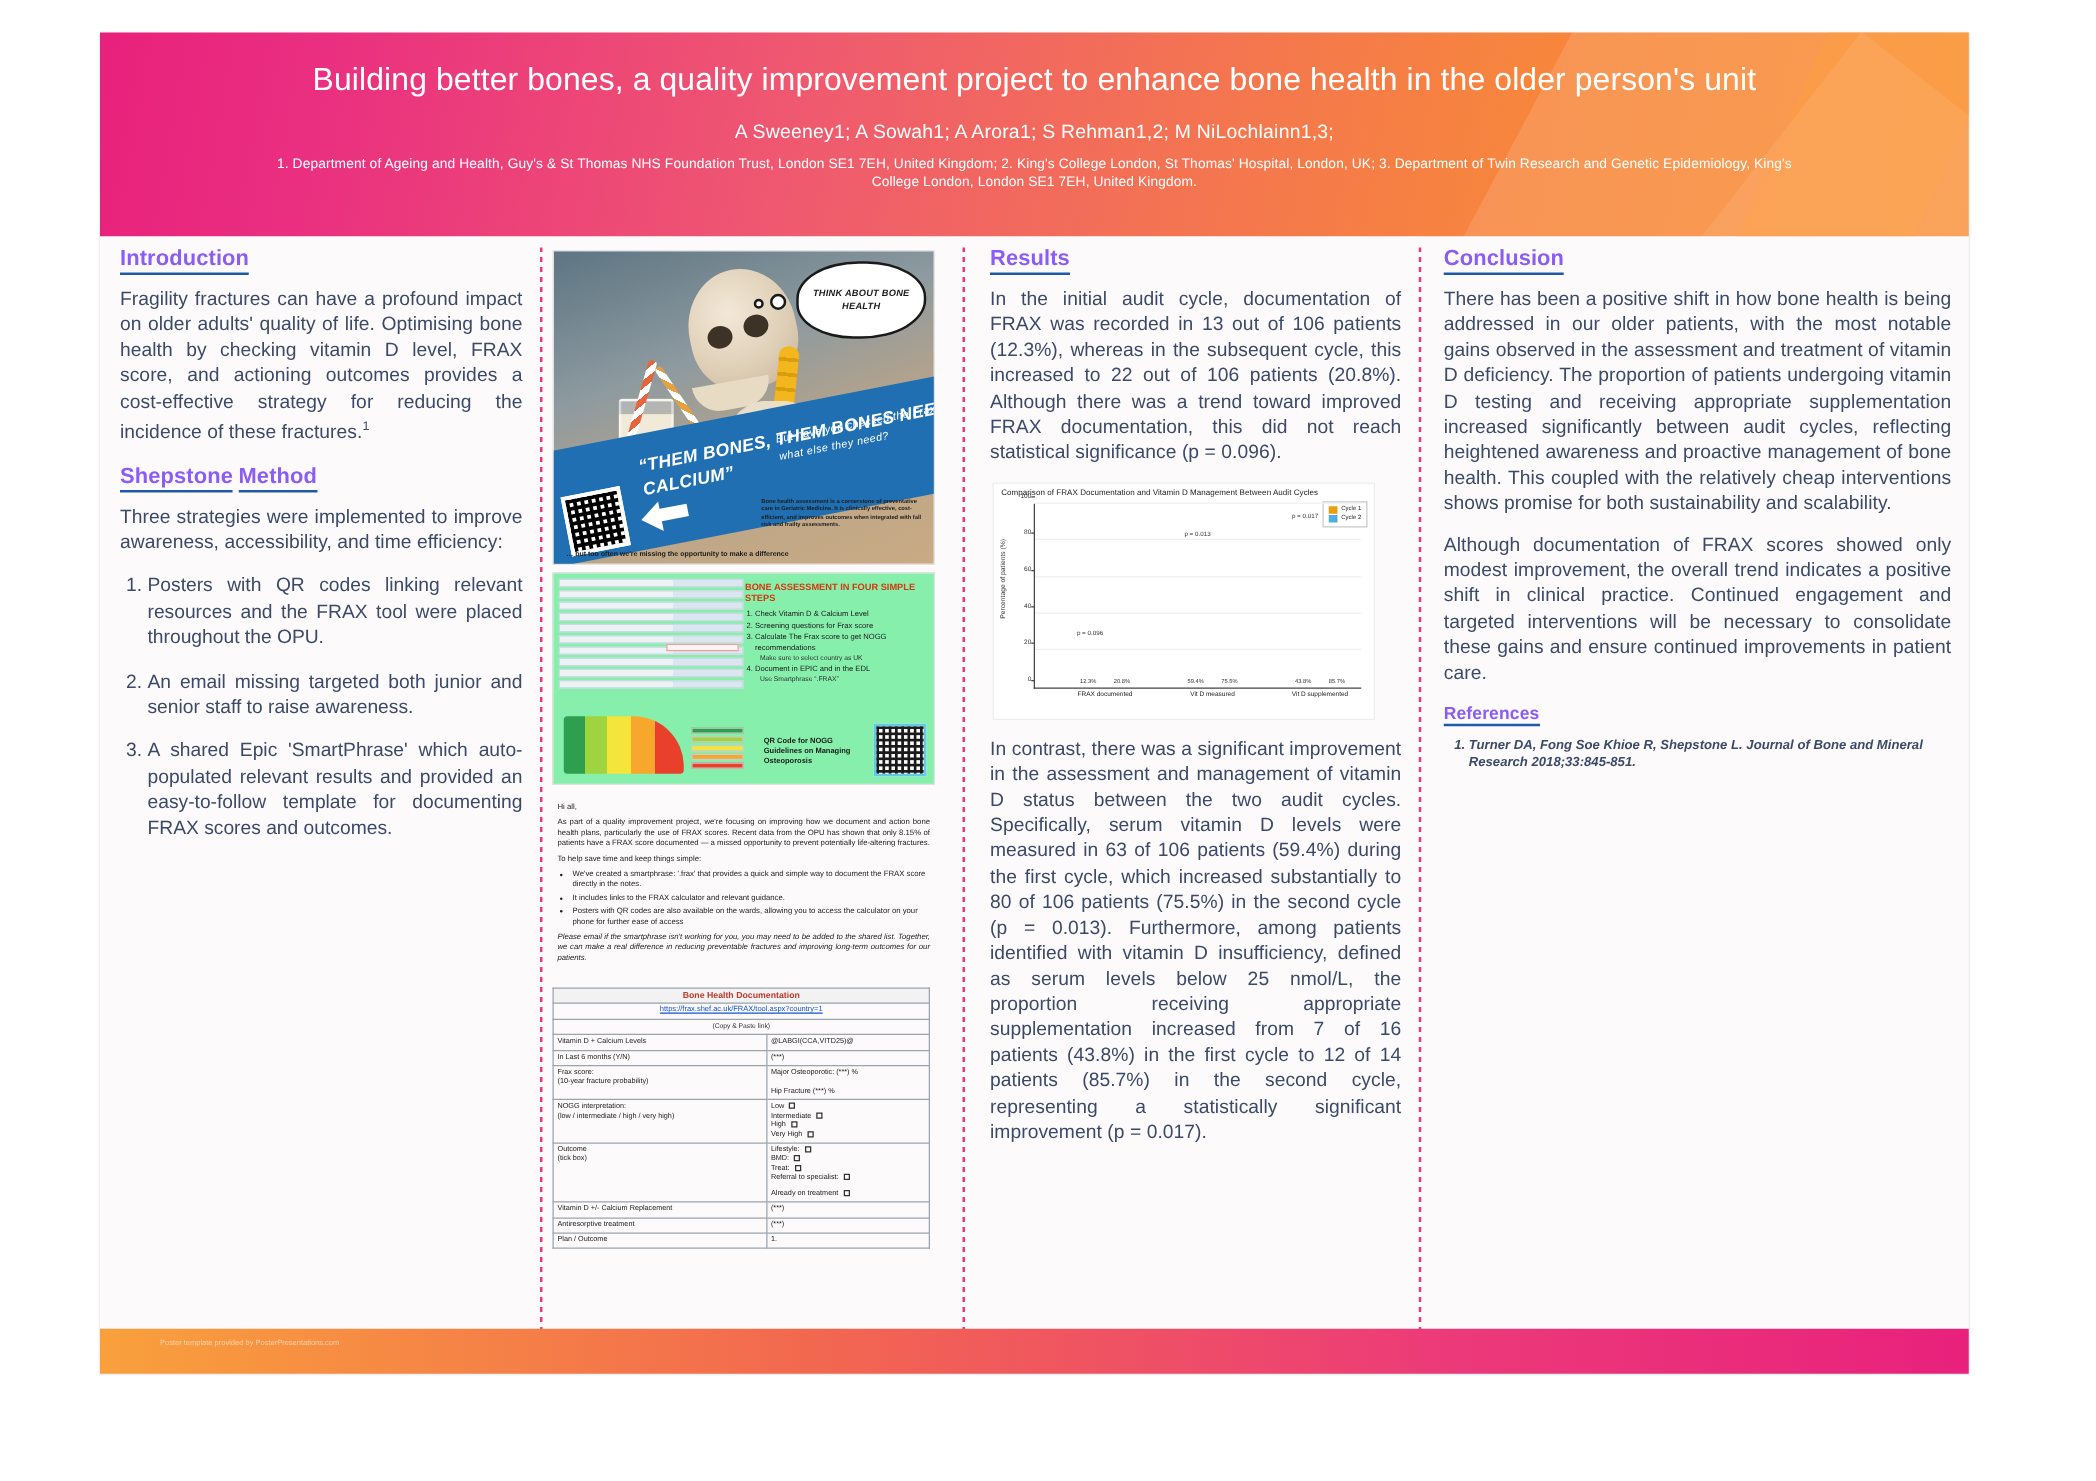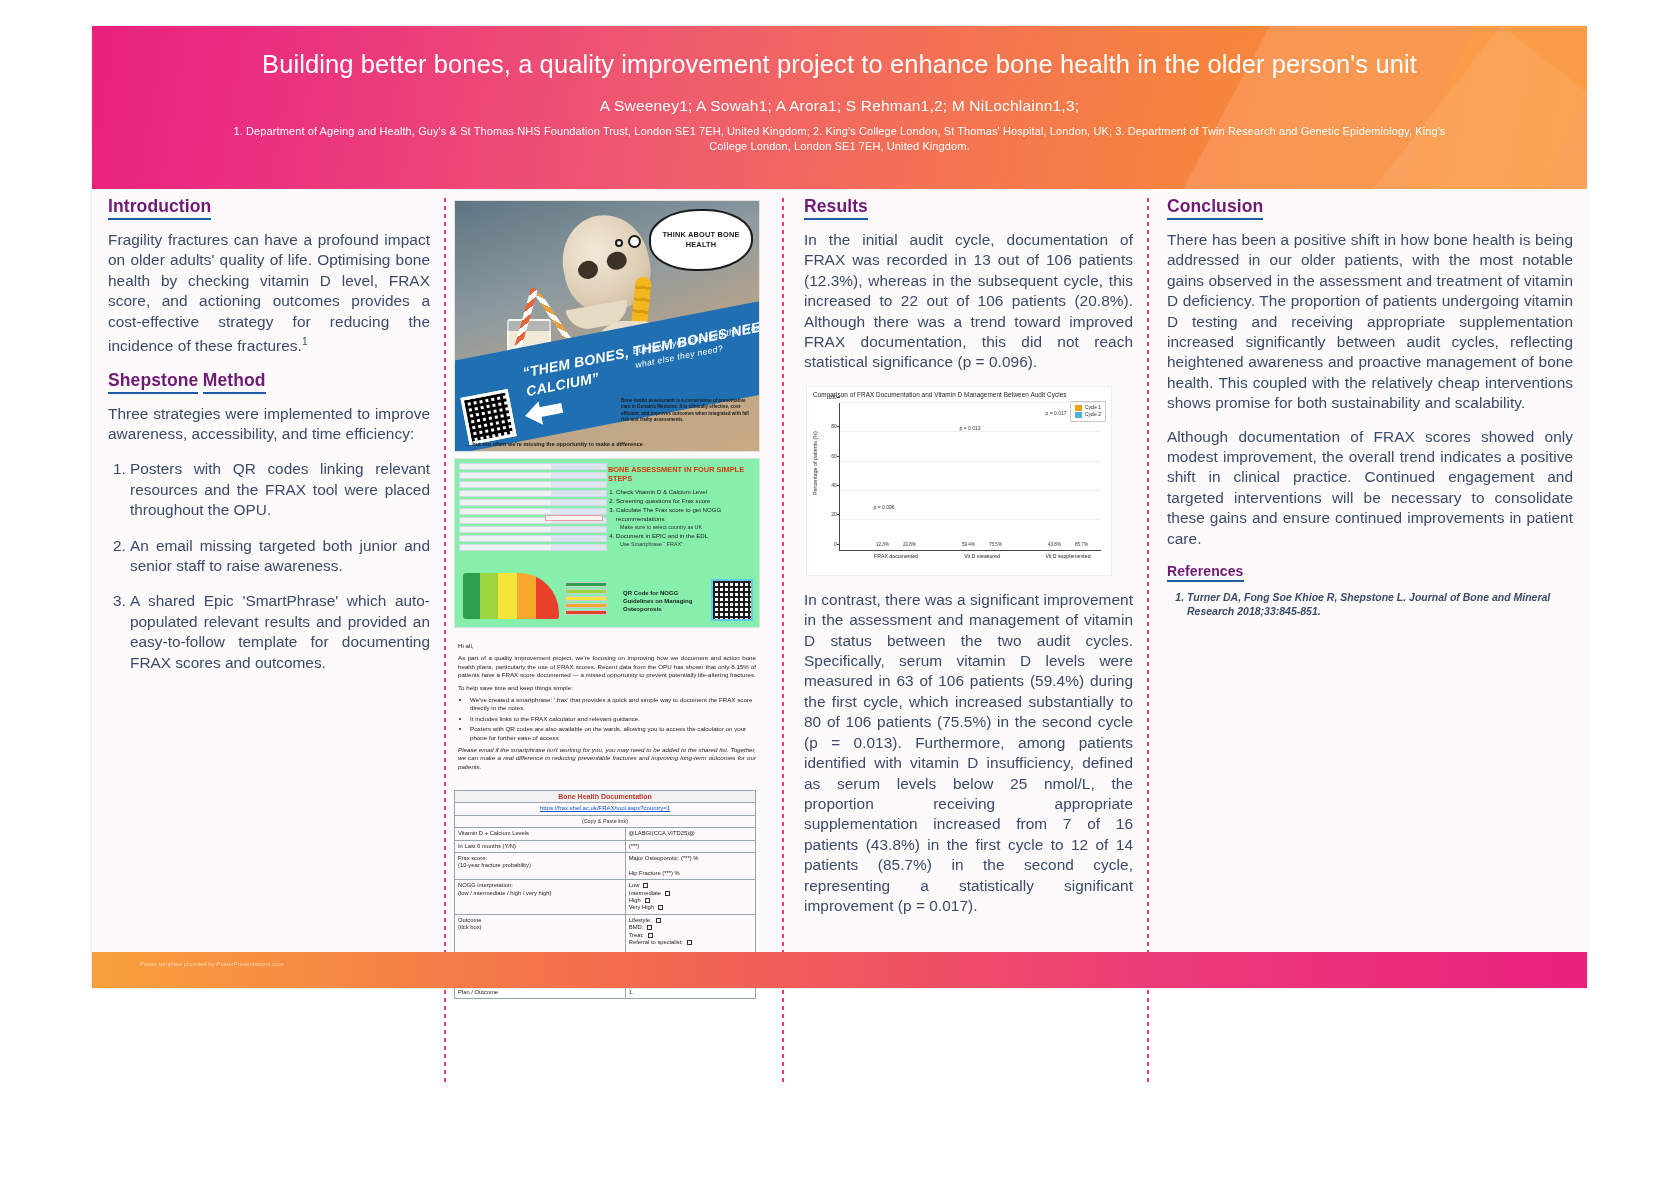--- a/index.html
+++ b/index.html
@@ -9,22 +9,22 @@
     font-family: "Liberation Sans", sans-serif;
     overflow: hidden;
   }
   #poster {
     position: absolute; left: 0; top: 0;
     width: 1677px; height: 1185px;
     background: #ffffff;
   }
   .sheet {
     position: absolute;
-    left: 92px; top: 26px;
-    width: 1495px; height: 962px;
+    left: 80px; top: 26px;
+    width: 1495px; height: 1073px;
     background: #fdfafb;
     box-shadow: 0 0 2px rgba(0,0,0,0.18);
   }
 
   
   .header {
     position: absolute; left: 0; top: 0;
     width: 1495px; height: 163px;
     background: linear-gradient(100deg, #e8217c 0%, #ea2f80 12%, #ef5a6f 38%, #f4764f 60%, #f7863c 76%, #f98e33 100%);
     overflow: hidden;
@@ -94,21 +94,21 @@
   .col-3 { width: 365px; padding-left: 22px; }
   .col-4 { width: 440px; padding-left: 20px; }
 
   .divider {
     position: absolute; top: 2px; left: 0;
     width: 2px; height: 885px;
     background-image: repeating-linear-gradient(to bottom, #ec3a79 0 4px, transparent 4px 8px);
   }
 
   h2.sec {
-    color: #701a75;
+    color: #8b5cf6;
     font-size: 17.5px;
     font-weight: bold;
     border-bottom: 2px solid #1f5aa8;
     display: inline-block;
     padding-bottom: 1px;
     margin-bottom: 10px;
     letter-spacing: 0.1px;
   }
   p.body {
     color: #3b4a68;
@@ -197,21 +197,21 @@
     background: repeating-linear-gradient(60deg, #e8a03c 0 5px, #ffffff 5px 10px);
     transform: rotate(-34deg); border-radius: 3px;
   }
   .thought-bubble {
     position: absolute; right: 6px; top: 8px;
     width: 104px; height: 62px;
     background: #ffffff; border: 2px solid #1a1a1a;
     border-radius: 48% 46% 50% 44%;
     display: flex; align-items: center; justify-content: center;
     text-align: center;
-    font-size: 7.4px; font-weight: bold; 
+    font-size: 7.4px; font-weight: bold; font-style: italic;
     color: #1a1a1a; line-height: 10px; letter-spacing: .2px;
     padding: 0 8px;
   }
   .tb-dot1 { position: absolute; right: 118px; top: 34px; width: 13px; height: 13px; border: 2px solid #1a1a1a; background: #fff; border-radius: 50%; }
   .tb-dot2 { position: absolute; right: 136px; top: 38px; width: 8px; height: 8px; border: 2px solid #1a1a1a; background: #fff; border-radius: 50%; }
   .banner {
     position: absolute; left: -14px; bottom: 30px;
     width: 360px; height: 92px;
     background: #1f6fb2;
     transform: rotate(-11deg);

